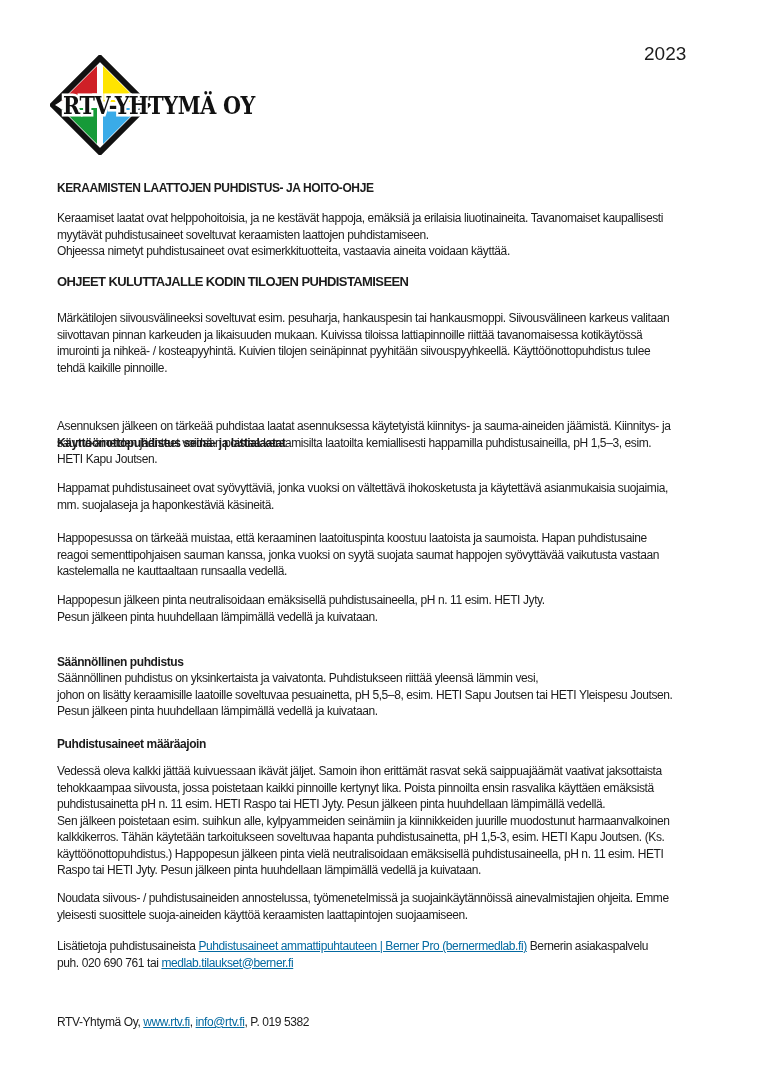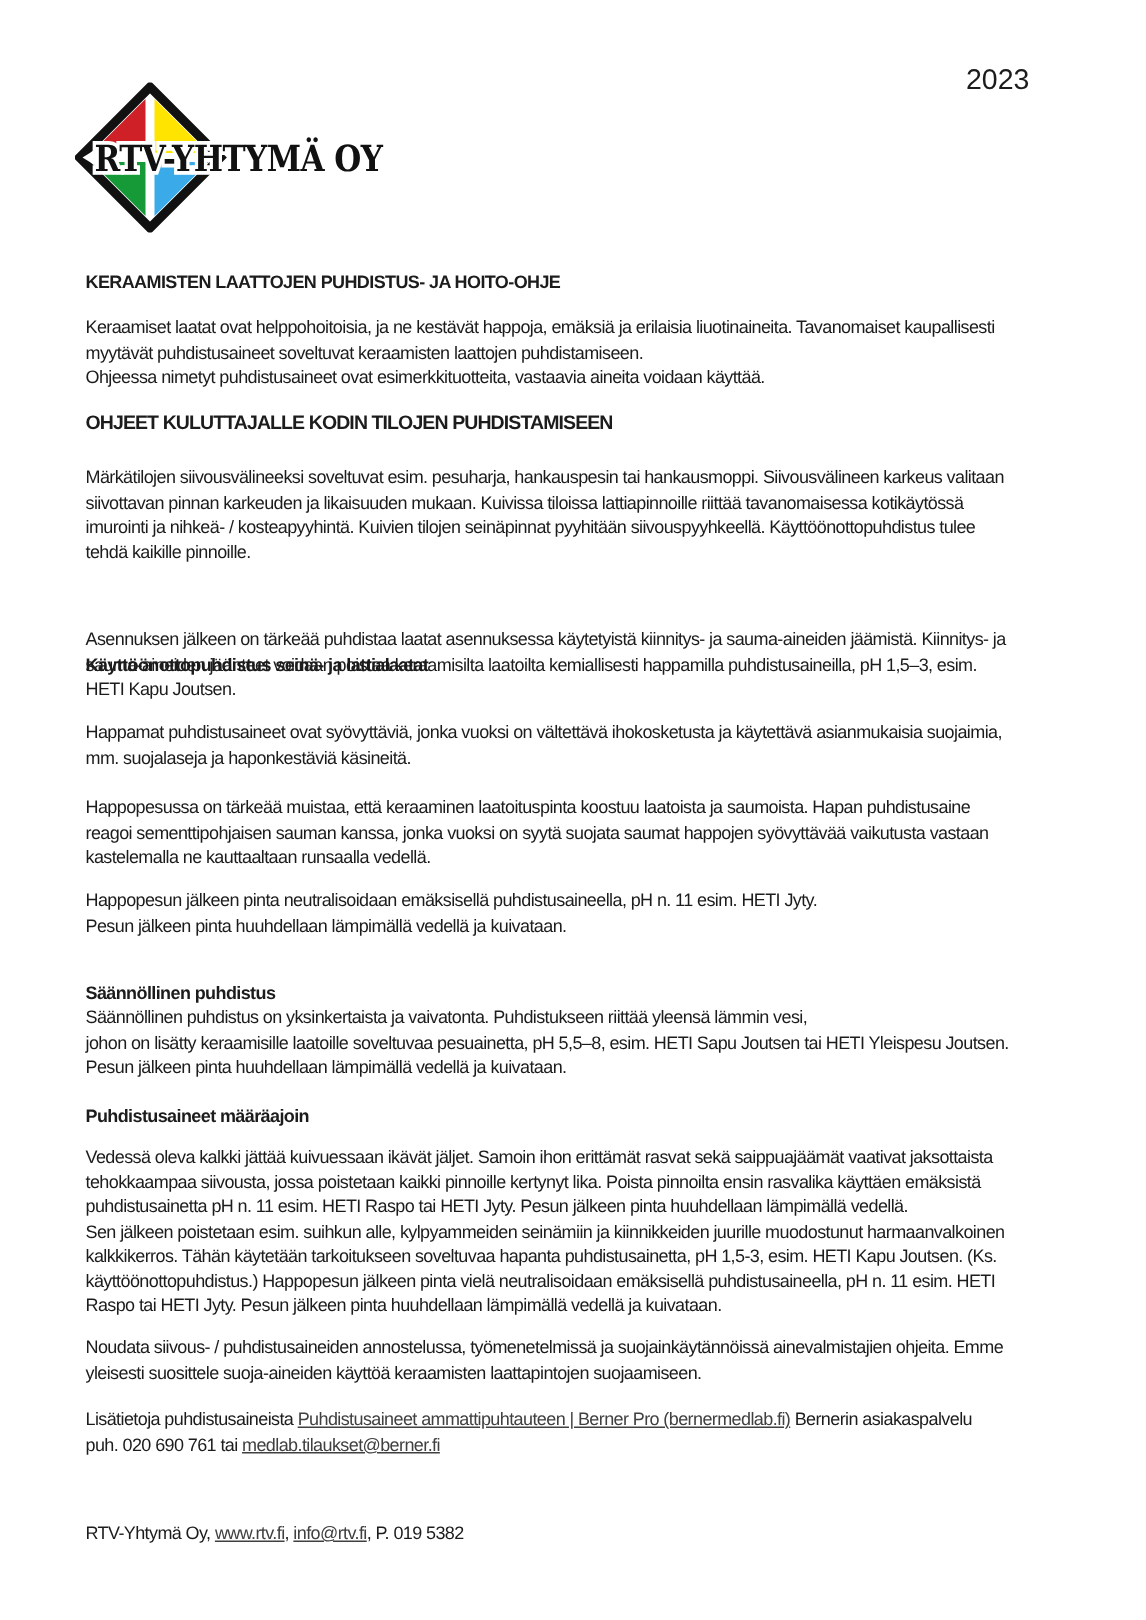--- a/index.html
+++ b/index.html
@@ -10,21 +10,21 @@
     overflow:hidden;
   }
   .abs{position:absolute;left:57px;width:700px;}
   .pre{white-space:pre-line;}
   .bold{font-weight:bold;}
   .year{position:absolute;left:644px;top:46px;width:80px;font-size:19px;letter-spacing:0;}
   .logo{position:absolute;left:50px;top:55px;}
   .h1{
     font-size:13px;font-weight:bold;letter-spacing:-0.6px;line-height:20px;
   }
-  a{color:#404040;text-decoration:underline;margin-top:40px;}
+  a{color:#0369a1;text-decoration:underline;margin-top:40px;}
   .b-title{top:180px;}
   .b-intro{top:210px;}
   .b-h1{top:272px;}
   .b-markatilat{top:310px;}
   .b-h-kaytto{top:388px;margin-top:47px;}
   .b-asennus{top:418px;}
   .b-happamat{top:480px;}
   .b-happopesussa{top:530px;}
   .b-happopesun{top:592px;}
   .b-h-saannollinen{top:640px;margin-top:14px;}

